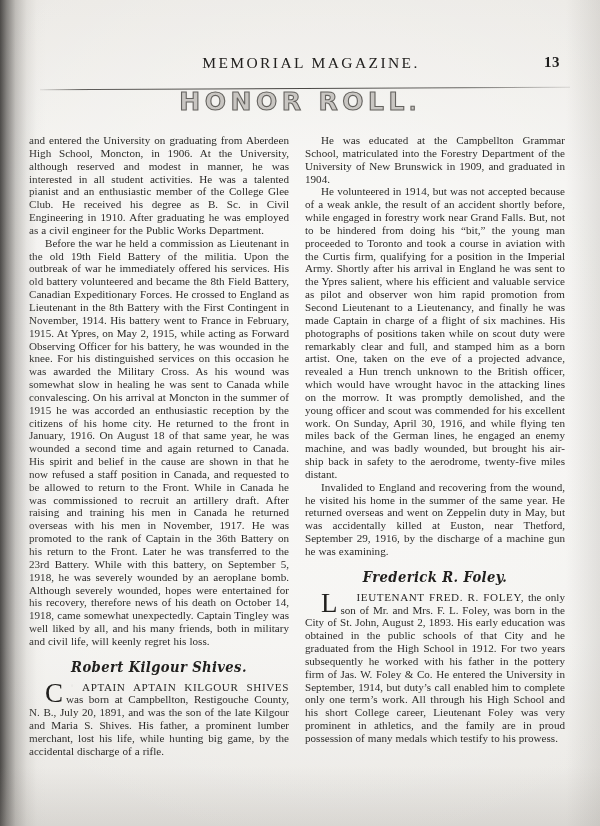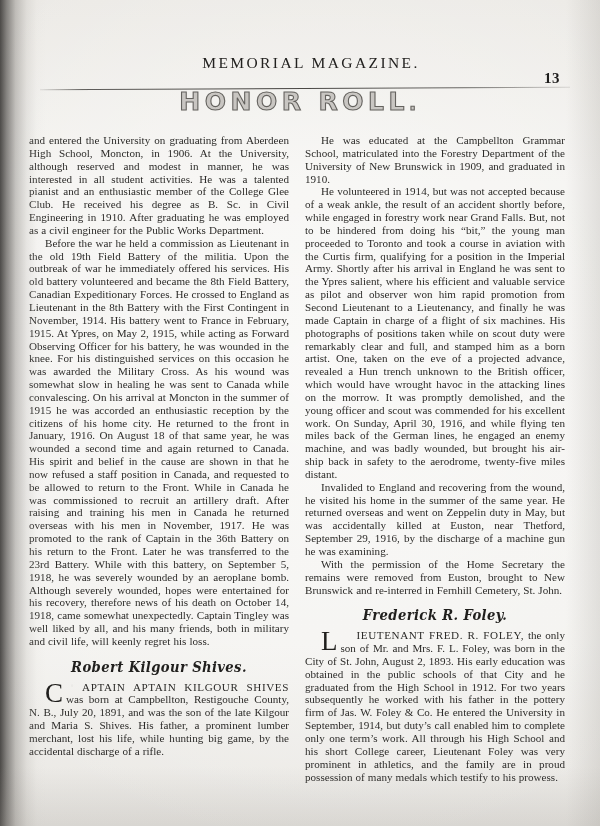--- a/index.html
+++ b/index.html
@@ -75,21 +75,21 @@
     top: 0;
     font-family: "Liberation Serif", serif;
     font-size: 15.5px;
     letter-spacing: 2.4px;
     color: #22211f;
     white-space: nowrap;
   }
   .folio {
     position: absolute;
     right: 6px;
-    top: 16px;
+    top: 0;
     font-size: 15px;
     font-weight: bold;
     color: #1e1d1c;
     letter-spacing: 0.5px;
   }
   .head-rule {
     position: absolute;
     left: 40px;
     right: 30px;
     top: 88px;
@@ -212,24 +212,23 @@
       <p>Before the war he held a commission as Lieutenant in the old 19th Field Battery of the militia. Upon the outbreak of war he immediately offered his services. His old battery volunteered and became the 8th Field Battery, Canadian Expeditionary Forces. He crossed to England as Lieutenant in the 8th Battery with the First Contingent in November, 1914. His battery went to France in February, 1915. At Ypres, on May 2, 1915, while acting as Forward Observing Officer for his battery, he was wounded in the knee. For his distinguished services on this occasion he was awarded the Military Cross. As his wound was somewhat slow in healing he was sent to Canada while convalescing. On his arrival at Moncton in the summer of 1915 he was accorded an enthusiastic reception by the citizens of his home city. He returned to the front in January, 1916. On August 18 of that same year, he was wounded a second time and again returned to Canada. His spirit and belief in the cause are shown in that he now refused a staff position in Canada, and requested to be allowed to return to the Front. While in Canada he was commissioned to recruit an artillery draft. After raising and training his men in Canada he returned overseas with his men in November, 1917. He was promoted to the rank of Captain in the 36th Battery on his return to the Front. Later he was transferred to the 23rd Battery. While with this battery, on September 5, 1918, he was severely wounded by an aeroplane bomb. Although severely wounded, hopes were entertained for his recovery, therefore news of his death on October 14, 1918, came somewhat unexpectedly. Captain Tingley was well liked by all, and his many friends, both in military and civil life, will keenly regret his loss.</p>
 
       <div class="name-heading">Robert Kilgour Shives.</div>
 
       <p class="dropcap-para">
         <span class="dropcap">C</span><span class="smallcaps-lead">APTAIN APTAIN KILGOUR SHIVES</span><span> was born at Campbellton, Restigouche County, N. B., July 20, 1891, and was the son of the late Kilgour and Maria S. Shives. His father, a prominent lumber merchant, lost his life, while hunting big game, by the accidental discharge of a rifle.</span>
       </p>
     </div>
 
     <div class="col col-right">
-      <p>He was educated at the Campbellton Grammar School, matriculated into the Forestry Department of the University of New Brunswick in 1909, and graduated in 1910.</p>
+      <p>He was educated at the Campbellton Grammar School, matriculated into the Forestry Department of the University of New Brunswick in 1909, and graduated in 1904.</p>
       <p>He volunteered in 1914, but was not accepted because of a weak ankle, the result of an accident shortly before, while engaged in forestry work near Grand Falls. But, not to be hindered from doing his “bit,” the young man proceeded to Toronto and took a course in aviation with the Curtis firm, qualifying for a position in the Imperial Army. Shortly after his arrival in England he was sent to the Ypres salient, where his efficient and valuable service as pilot and observer won him rapid promotion from Second Lieutenant to a Lieutenancy, and finally he was made Captain in charge of a flight of six machines. His photographs of positions taken while on scout duty were remarkably clear and full, and stamped him as a born artist. One, taken on the eve of a projected advance, revealed a Hun trench unknown to the British officer, which would have wrought havoc in the attacking lines on the morrow. It was promptly demolished, and the young officer and scout was commended for his excellent work. On Sunday, April 30, 1916, and while flying ten miles back of the German lines, he engaged an enemy machine, and was badly wounded, but brought his air-ship back in safety to the aerodrome, twenty-five miles distant.</p>
       <p>Invalided to England and recovering from the wound, he visited his home in the summer of the same year. He returned overseas and went on Zeppelin duty in May, but was accidentally killed at Euston, near Thetford, September 29, 1916, by the discharge of a machine gun he was examining.</p>
-      <p>With the permission of the Home Secretary the remains were removed from Euston, brought to New Brunswick and re-interred in Fernhill Cemetery, St. John.</p>
 
       <div class="name-heading">Frederick R. Foley.</div>
 
       <p class="dropcap-para">
         <span class="dropcap">L</span><span class="smallcaps-lead">IEUTENANT FRED. R. FOLEY,</span><span> the only son of Mr. and Mrs. F. L. Foley, was born in the City of St. John, August 2, 1893. His early education was obtained in the public schools of that City and he graduated from the High School in 1912. For two years subsequently he worked with his father in the pottery firm of Jas. W. Foley &amp; Co. He entered the University in September, 1914, but duty’s call enabled him to complete only one term’s work. All through his High School and his short College career, Lieutenant Foley was very prominent in athletics, and the family are in proud possession of many medals which testify to his prowess.</span>
       </p>
     </div>
 
   </div>
 

